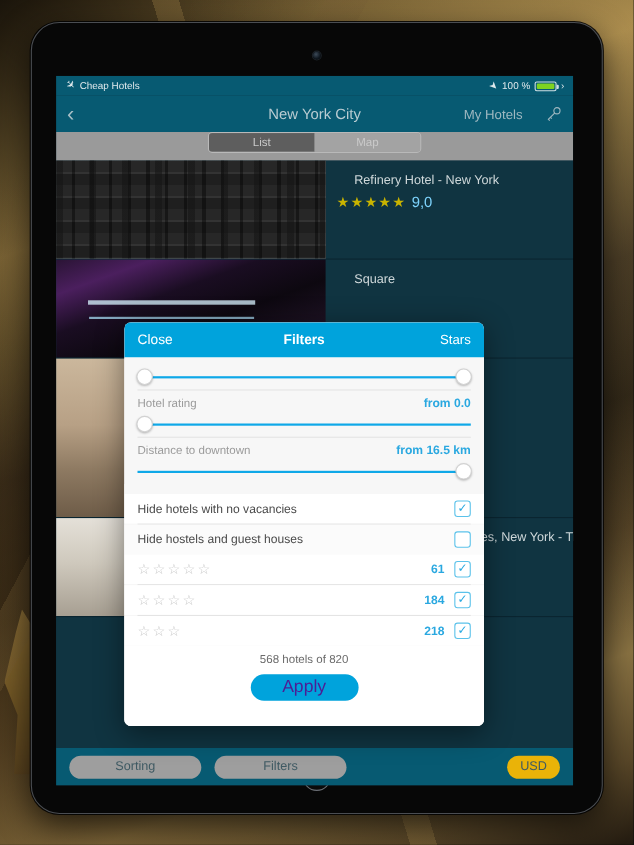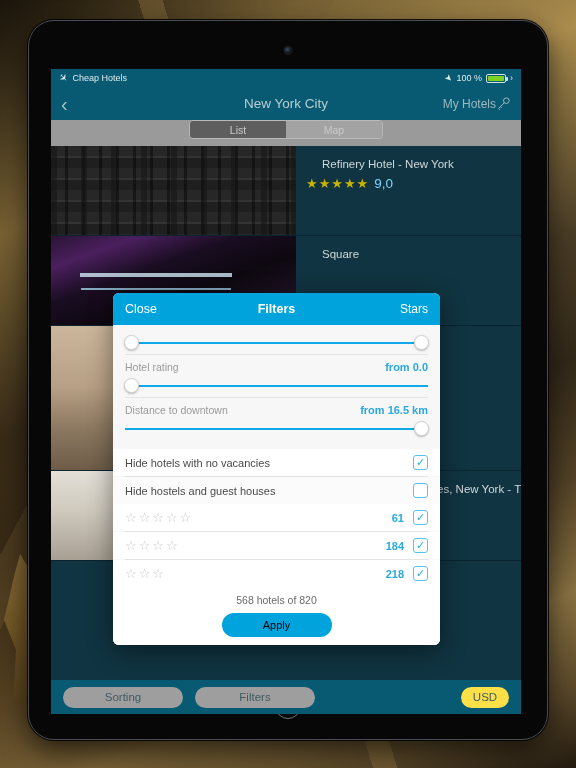--- a/index.html
+++ b/index.html
@@ -71,21 +71,21 @@
 
   .navbar {
     height: 33px; background: #075A72; display: flex; align-items: center;
     padding: 0 10px; position: relative; color: #9fb8c0;
   }
   .nav-back { font-size: 20px; color: #a9c0c7; line-height: 1; font-weight: 300; }
   .nav-title {
     position: absolute; left: 0; right: 0; text-align: center;
     font-size: 13.5px; color: #b9ccd2; pointer-events: none;
   }
-  .nav-right { margin-left: auto; display: flex; align-items: center; gap: 0; z-index: 2; }
+  .nav-right { margin-left: auto; display: flex; align-items: center; gap: 21px; z-index: 2; }
   .nav-right .lbl { font-size: 12px; color: #9fb8c0; }
   .key-icon { width: 15px; height: 15px; color: #9fb8c0; }
 
   .segbar { height: 26px; background: #9a9a9a; display: flex; align-items: flex-start;
             justify-content: center; }
   .seg { display: flex; border: 1px solid #b9b9b9; border-radius: 4px; overflow: hidden; }
   .seg div { width: 96px; height: 17px; font-size: 10.5px; display: flex; align-items: center;
              justify-content: center; color: #c9c9c9; }
   .seg .on { background: #5e5e5e; }
   .seg .off { background: #a3a3a3; }
@@ -149,35 +149,35 @@
              background: #fff; font-size: 11px; color: #4a4a4a; }
   .chk-row.alt { background: #fbfbfb; }
   .cbox { margin-left: auto; width: 15px; height: 15px; border: 1px solid #5bc2ea;
           border-radius: 3px; background: #fff; display: flex; align-items: center;
           justify-content: center; color: #29a9e1; font-size: 11px; line-height: 1; }
   .stars-lbl { font-size: 10.5px; color: #9b9b9b; padding: 7px 12px 4px; background: #f7f7f7; }
   .star-row { display: flex; align-items: center; height: 27px; padding: 0 12px; background: #fff; }
   .star-row .stars { color: #c9c9c9; font-size: 13px; letter-spacing: 2px; }
   .star-row .cnt { margin-left: auto; margin-right: 9px; font-size: 11px;
                    color: #2aa8e0; font-weight: bold; padding-left: 28px; }
-  .m-foot { background: #fff; padding: 7px 0 8px; text-align: center; }
+  .m-foot { background: #fff; padding: 7px 0 23px; text-align: center; }
   .m-count { font-size: 10.5px; color: #6b6b6b; }
-  .apply { margin: 7px auto 0; width: 110px; height: 24px; border-radius: 12px;
-           background: #00A3DC; color: #000000; font-size: 11px; border: none;
+  .apply { margin: 7px auto 0; width: 98px; height: 24px; border-radius: 12px;
+           background: #00A3DC; color: #4c1d95; font-size: 16px; border: none;
            display: flex; align-items: center; justify-content: center;
            font-family: "Liberation Sans", sans-serif; }
 
   
   .toolbar { height: 34px; background: #075A72; display: flex; align-items: center;
              padding: 0 12px; gap: 12px; }
   .pill { height: 21px; border-radius: 11px; background: #9e9e9e; color: #3f5a63;
           font-size: 11.5px; display: flex; align-items: center; justify-content: center; }
   .pill.sorting { width: 120px; }
   .pill.filters { width: 120px; }
-  .pill.usd { width: 48px; margin-left: auto; background: #fde047; }
+  .pill.usd { width: 48px; margin-left: auto; background: #eab308; }
 </style>
 </head>
 <body>
 
 <div class="backdrop">
   <div class="stat"></div>
 </div>
 
 <div class="tablet">
   <div class="camera"></div>

